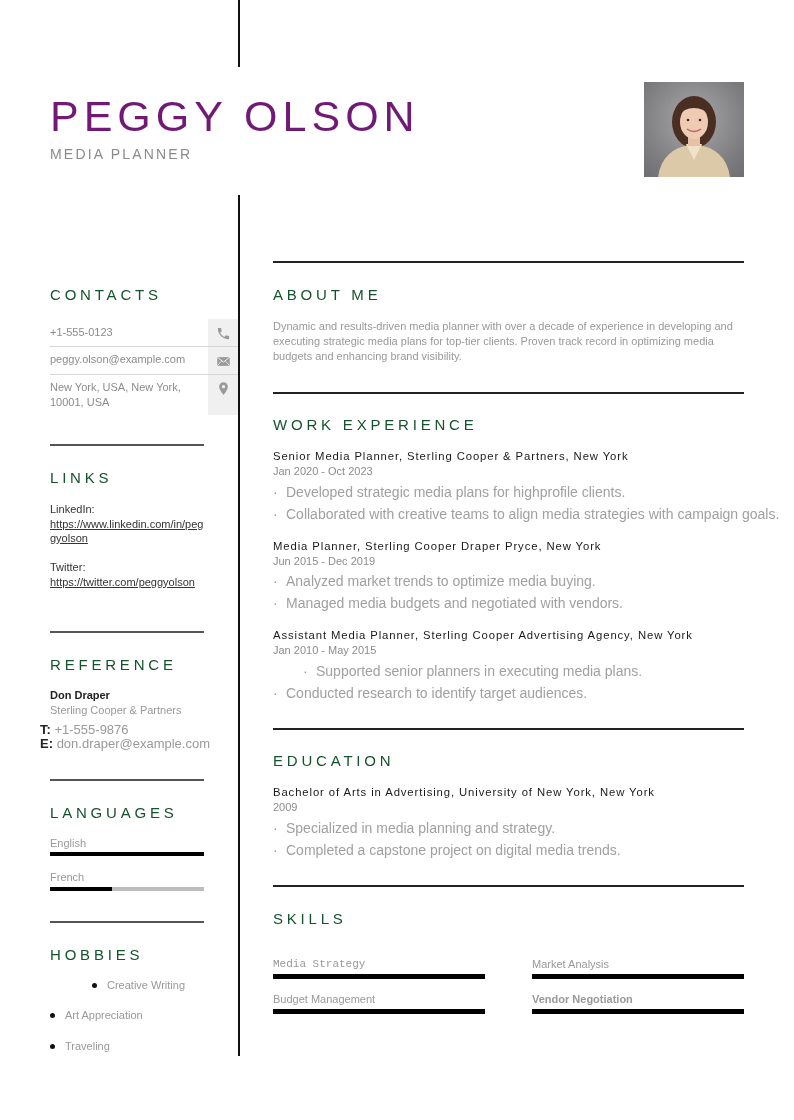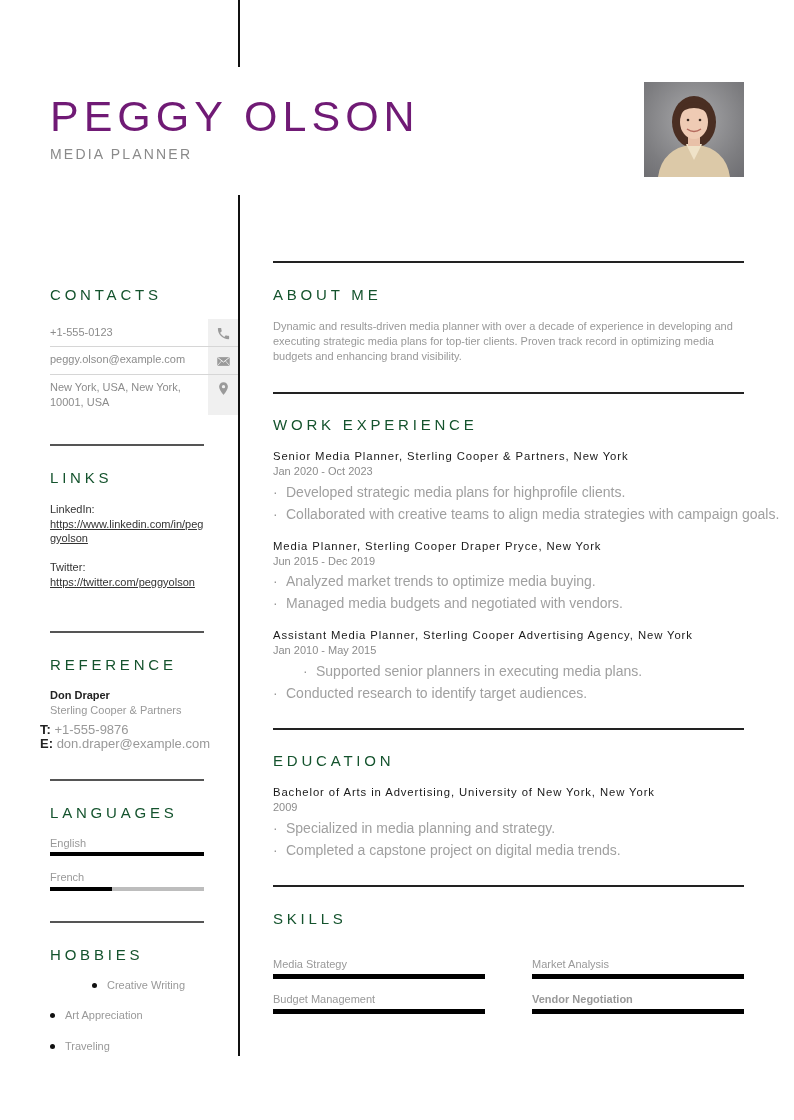--- a/index.html
+++ b/index.html
@@ -166,20 +166,20 @@
 
 <div class="section-title" style="left:273px; top:752px;">EDUCATION</div>
 <div class="job-title" style="top:786px;">Bachelor of Arts in Advertising, University of New York, New York</div>
 <div class="job-date" style="top:801px;">2009</div>
 <div class="bullet" style="top:820px;"><span class="bdot">·</span><span>Specialized in media planning and strategy.</span></div>
 <div class="bullet" style="top:842px;"><span class="bdot">·</span><span>Completed a capstone project on digital media trends.</span></div>
 
 <div class="hrule right" style="top:885px;"></div>
 
 <div class="section-title" style="left:273px; top:910px;">SKILLS</div>
-<div class="skill-label" style="left:273px; top:958px;">Media Strategy</div>
+<div class="skill-label" style="left:273px; top:958px;font-family:Liberation Mono, monospace;">Media Strategy</div>
 <div class="skill-bar" style="left:273px; top:974px;"></div>
 <div class="skill-label" style="left:532px; top:958px;">Market Analysis</div>
 <div class="skill-bar" style="left:532px; top:974px;"></div>
 <div class="skill-label" style="left:273px; top:993px;">Budget Management</div>
 <div class="skill-bar" style="left:273px; top:1009px;"></div>
 <div class="skill-label" style="left:532px; top:993px;font-weight:bold;">Vendor Negotiation</div>
 <div class="skill-bar" style="left:532px; top:1009px;"></div>
 
 </body></html>

